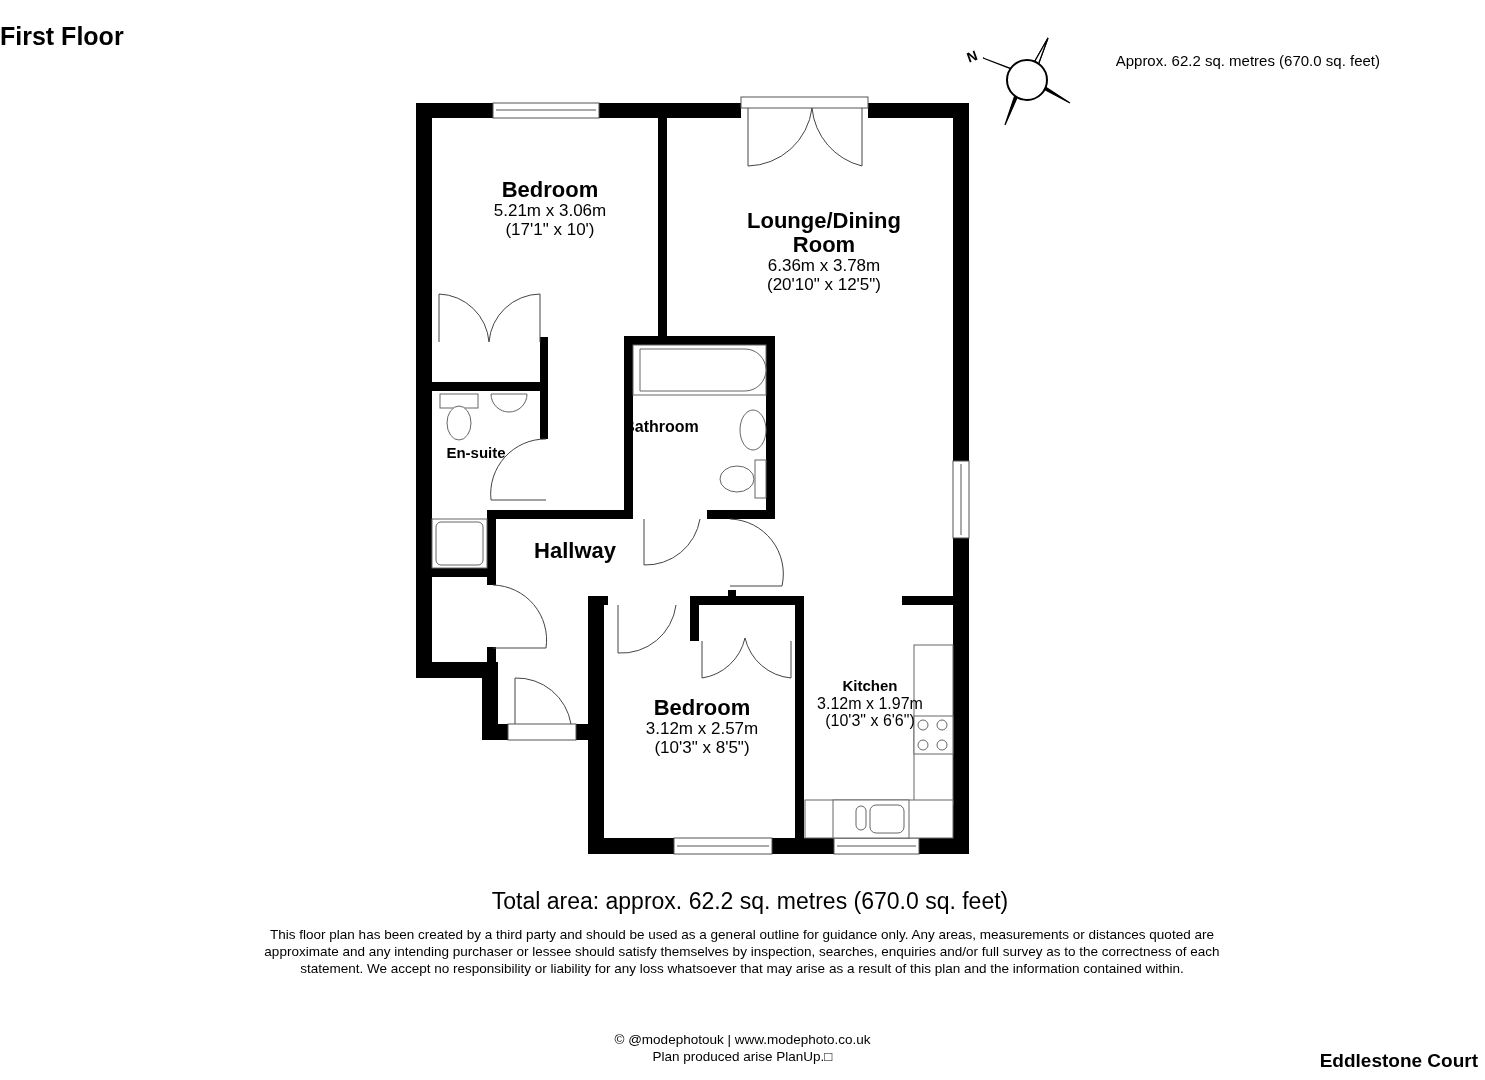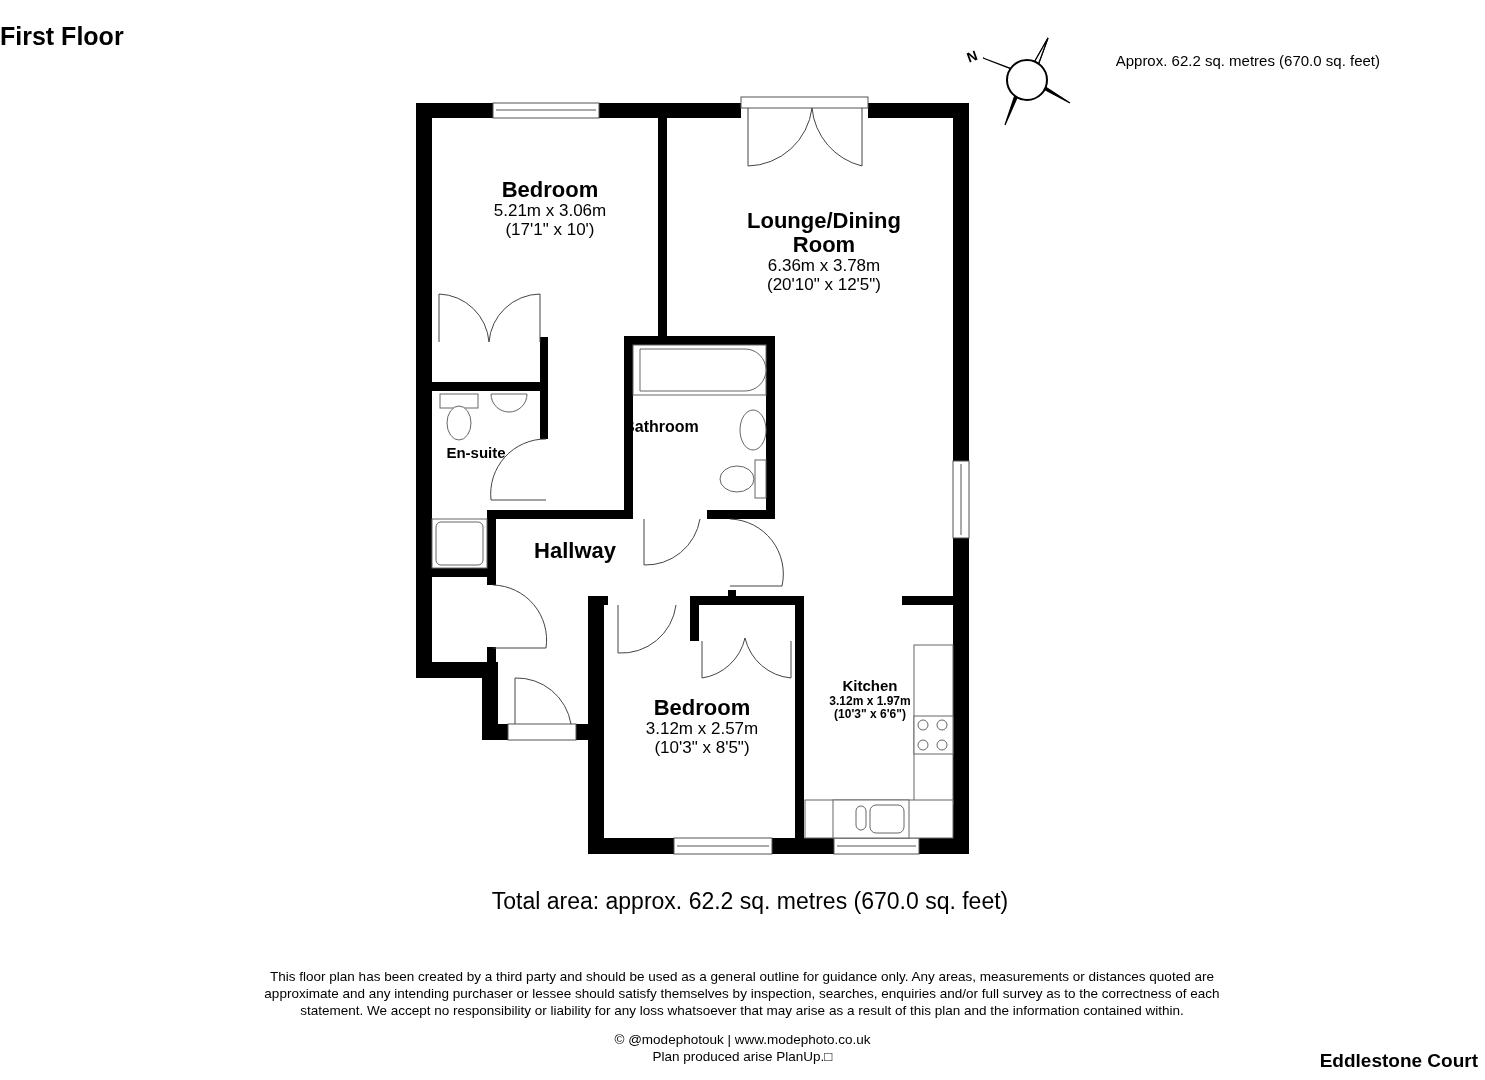--- a/index.html
+++ b/index.html
@@ -5,23 +5,23 @@
   html, body { margin: 0; padding: 0; background: #ffffff; }
   body { width: 1485px; height: 1080px; position: relative; overflow: hidden; font-family: "Liberation Sans", sans-serif; color: #000; }
   .title { position: absolute; left: 0; width: 1380px; top: 22px; text-align: left; font-weight: bold; font-size: 25px; }
   .subtitle { position: absolute; left: 0; width: 1380px; top: 52px; text-align: right; font-size: 15px; }
   #plan { position: absolute; left: 0; top: 0; }
   .room-label { position: absolute; text-align: center; transform: translateX(-50%); line-height: 1.1; white-space: nowrap; }
   .room-name-lg { font-weight: bold; font-size: 22px; display: block; }
   .room-name-md { font-weight: bold; font-size: 17px; display: block; }
   .room-name-sm { font-weight: bold; font-size: 15px; display: block; }
   .dim-lg { font-size: 17px; display: block; }
-  .dim-sm { font-size: 12px; display: block; font-weight: bold; }
+  .dim-sm { font-size: 16px; display: block; }
   .total { position: absolute; left: 0; width: 1474px; top: 888px; text-align: center; font-size: 23px; padding-left: 13px; }
-  .disclaimer { position: absolute; left: 262px; width: 960px; top: 926px; text-align: center; font-size: 13.5px; line-height: 17px; margin-top: 42px; }
+  .disclaimer { position: absolute; left: 262px; width: 960px; top: 926px; text-align: center; font-size: 13.5px; line-height: 17px; }
   .credits { position: absolute; left: 0; width: 1485px; top: 1008px; text-align: center; font-size: 13.5px; line-height: 17px; margin-top: 23px; }
   .property { position: absolute; left: 0; width: 1478px; top: 1050px; text-align: right; font-size: 19px; font-weight: bold; }
 </style>
 </head>
 <body>
 
 <div class="title">First Floor</div>
 <div class="subtitle">Approx. 62.2 sq. metres (670.0 sq. feet)</div>
 
 <svg id="plan" width="1485" height="1080" viewBox="0 0 1485 1080">

